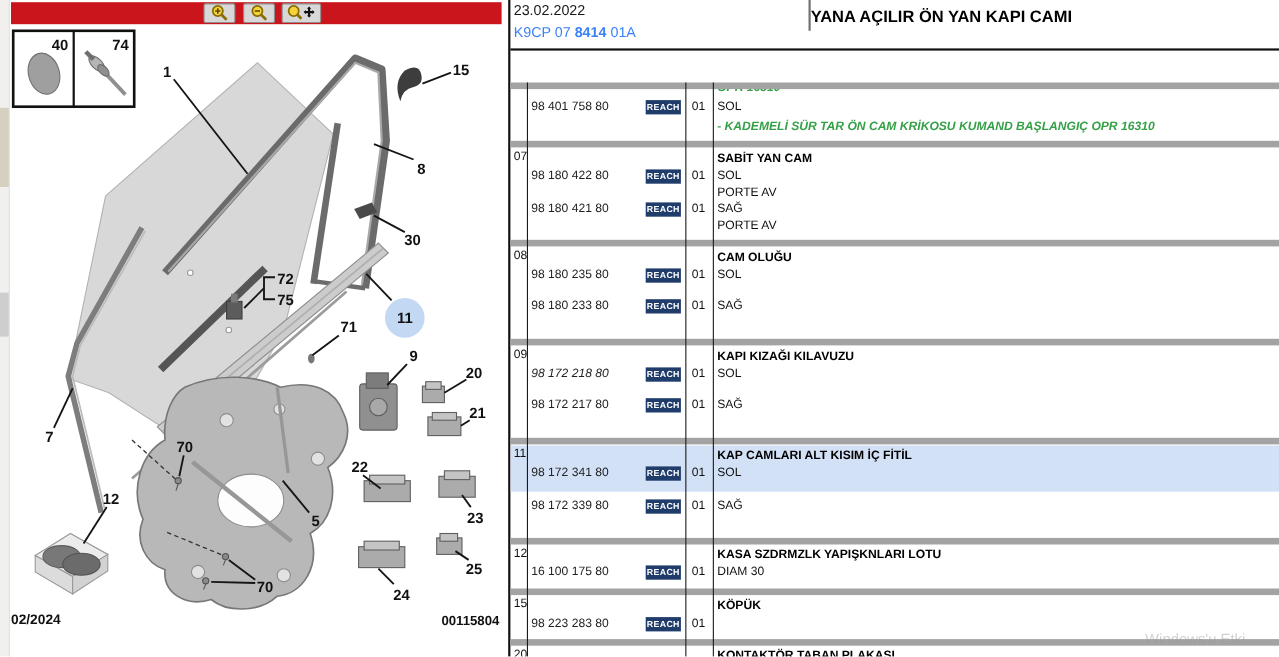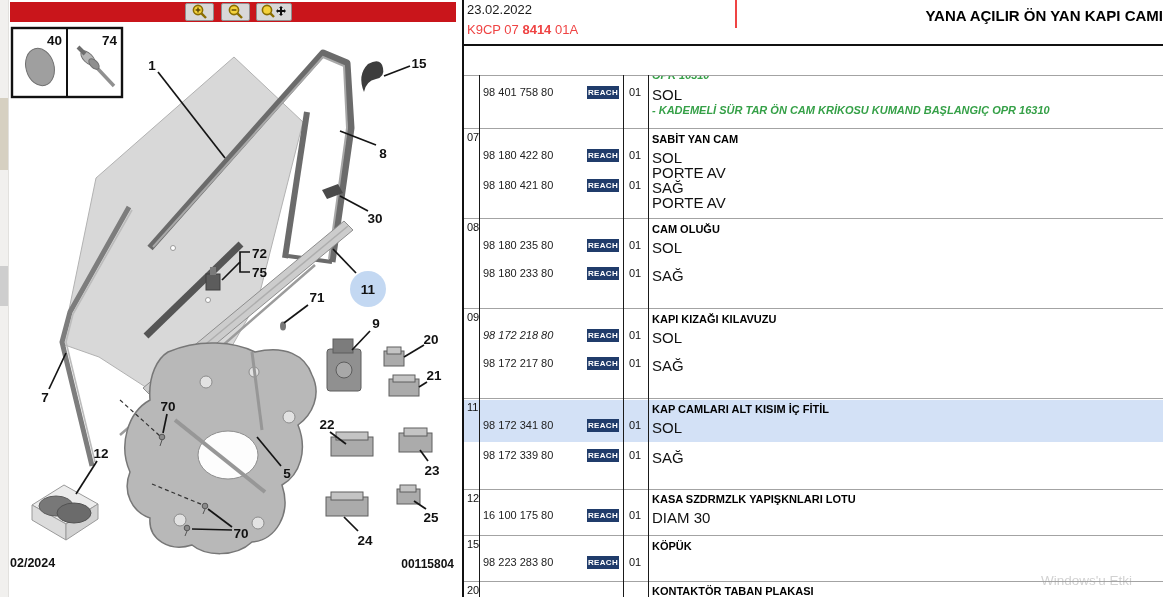--- a/index.html
+++ b/index.html
@@ -14,34 +14,34 @@
   .zbtn{position:absolute;top:1px;height:18px;background:#d8d8d8;border:1px solid #8f8f8f;border-radius:2px;padding:0;cursor:pointer;display:flex;align-items:center;justify-content:center;}
   #diagram-svg{position:absolute;left:0;top:0;}
   .ftl{position:absolute;left:10px;top:556px;font-weight:bold;font-size:12.5px;color:#111;}
   .ftr{position:absolute;right:8px;top:557px;font-weight:bold;font-size:12px;color:#111;}
 
   
   #right{position:absolute;left:462px;top:0;width:701px;height:597px;border-left:2px solid #111;box-sizing:border-box;}
   .hdr{position:absolute;left:0;top:0;width:699px;height:44px;border-bottom:2px solid #111;}
   .hcell-l{position:absolute;left:0;top:0;width:270px;height:44px;padding-left:16px;}
   .hdate{position:absolute;left:3px;top:2px;font-size:13px;color:#1a1a1a;}
-  .hcode{position:absolute;left:3px;top:22px;font-size:13px;color:#ef4444;}
-  .hcell-r{position:absolute;left:271px;top:0;right:0;height:28px;border-left:2px solid #ef4444;text-align:right;}
+  .hcode{position:absolute;left:3px;top:22px;font-size:13px;color:#3b82f6;}
+  .hcell-r{position:absolute;left:271px;top:0;right:0;height:28px;border-left:2px solid #737373;text-align:left;}
   .htitle{font-size:15px;font-weight:bold;color:#000;padding-top:7px;white-space:nowrap;}
 
   .tbl{position:absolute;left:0;top:75px;width:699px;height:522px;}
   .vline{position:absolute;top:0;width:1px;height:100%;background:#1a1a1a;}
-  .sec{position:relative;border-top:1px solid #a3a3a3;overflow:hidden;box-sizing:border-box;}
+  .sec{position:relative;border-top:6px solid #a3a3a3;overflow:hidden;box-sizing:border-box;}
   .hl{position:absolute;left:0;top:1px;width:100%;height:42px;background:#d3e1f6;}
   .ref{position:absolute;left:3px;top:2px;font-size:11px;color:#111;}
   .ttl{position:absolute;left:188px;font-weight:bold;font-size:11px;color:#000;white-space:nowrap;}
   .num{position:absolute;left:19px;font-size:11px;color:#222;white-space:nowrap;}
   .reach{position:absolute;left:123px;width:32px;height:13px;background:#203c6b;color:#fff;font-size:8px;font-weight:bold;text-align:center;line-height:13px;letter-spacing:.3px;cursor:pointer;}
   .qty{position:absolute;left:160px;width:22px;text-align:center;font-size:11px;color:#111;}
-  .dsc{position:absolute;left:188px;font-size:15px;color:#111;white-space:nowrap;}
+  .dsc{position:absolute;left:188px;font-size:11px;color:#111;white-space:nowrap;}
   .note{position:absolute;left:188px;font-size:11px;font-style:italic;font-weight:bold;color:#35a047;white-space:nowrap;}
   .wm{position:absolute;left:577px;top:573px;font-size:13.5px;color:#9a9a9a;opacity:.45;white-space:nowrap;}
 
   text{font-family:"Liberation Sans","DejaVu Sans",sans-serif;font-weight:bold;font-size:13.5px;fill:#111;}
 </style>
 </head>
 <body>
 
 <div id="app">
 

